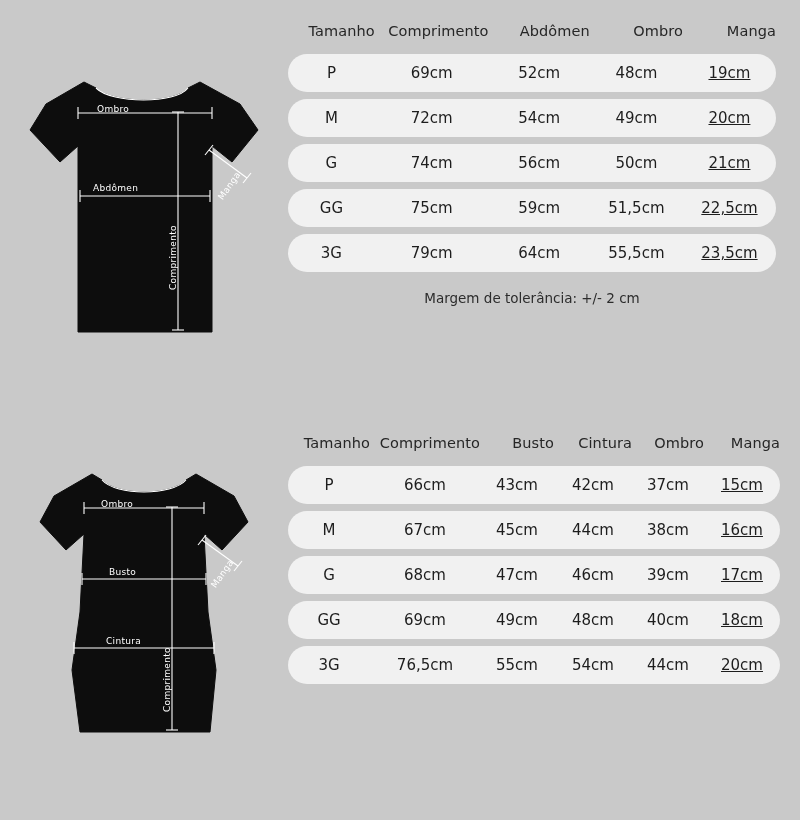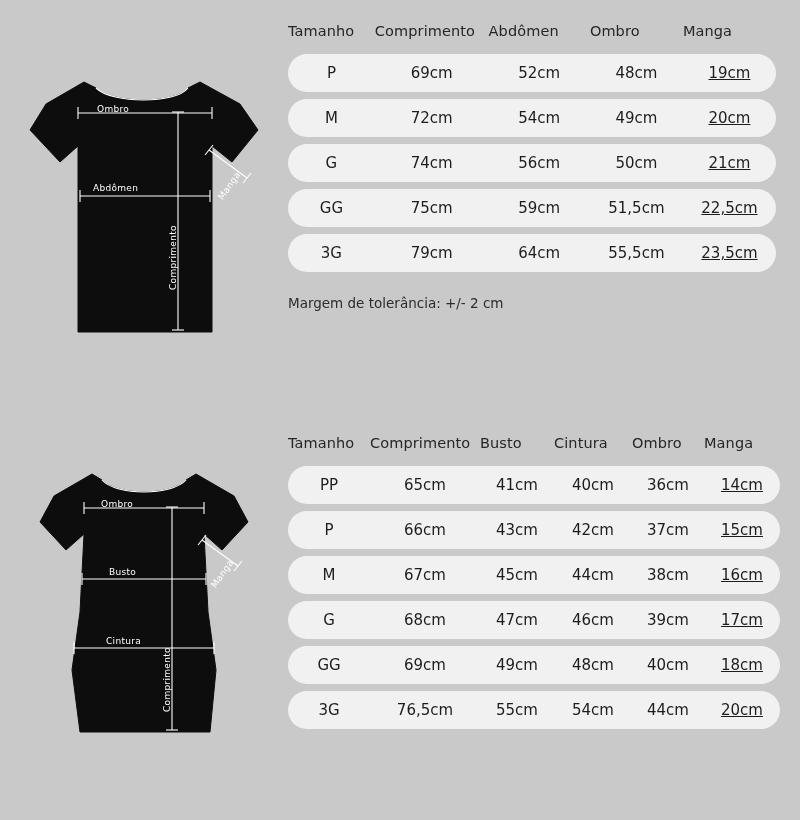--- a/index.html
+++ b/index.html
@@ -48,21 +48,21 @@
     border-collapse: separate;
     border-spacing: 0 7px;
     width: 488px;
     table-layout: fixed;
   }
   table.size-table th {
     font-weight: 400;
     font-size: 14.5px;
     color: #262626;
     padding: 2px 0 8px 0;
-    text-align: left;
+    text-align: right;
     letter-spacing: 0.1px;
   }
   table.size-table td {
     background: #f1f1f1;
     font-size: 15px;
     color: #1d1d1d;
     text-align: center;
     height: 38px;
     padding: 0;
     font-weight: 400;
@@ -70,24 +70,25 @@
   table.size-table tr td:first-child {
     border-top-left-radius: 19px;
     border-bottom-left-radius: 19px;
   }
   table.size-table tr td:last-child {
     border-top-right-radius: 19px;
     border-bottom-right-radius: 19px;
     text-decoration: underline;
   }
   .note {
+    text-align: center;
     font-size: 13.5px;
     color: #2c2c2c;
     width: 488px;
-    margin-top: 16px;
+    margin-top: 11px;
   }
 
   
   .men-col-1 { width: 84px; }
   .men-col-2 { width: 110px; }
   .men-col-3 { width: 98px; }
   .men-col-4 { width: 90px; }
   .men-col-5 { width: 90px; }
 
   
@@ -267,28 +268,20 @@
             <th>Tamanho</th>
             <th>Comprimento</th>
             <th>Busto</th>
             <th>Cintura</th>
             <th>Ombro</th>
             <th>Manga</th>
           </tr>
         </thead>
         <tbody>
           <tr>
-            <td>PP</td>
-            <td>65cm</td>
-            <td>41cm</td>
-            <td>40cm</td>
-            <td>36cm</td>
-            <td>14cm</td>
-          </tr>
-          <tr>
             <td>P</td>
             <td>66cm</td>
             <td>43cm</td>
             <td>42cm</td>
             <td>37cm</td>
             <td>15cm</td>
           </tr>
           <tr>
             <td>M</td>
             <td>67cm</td>

